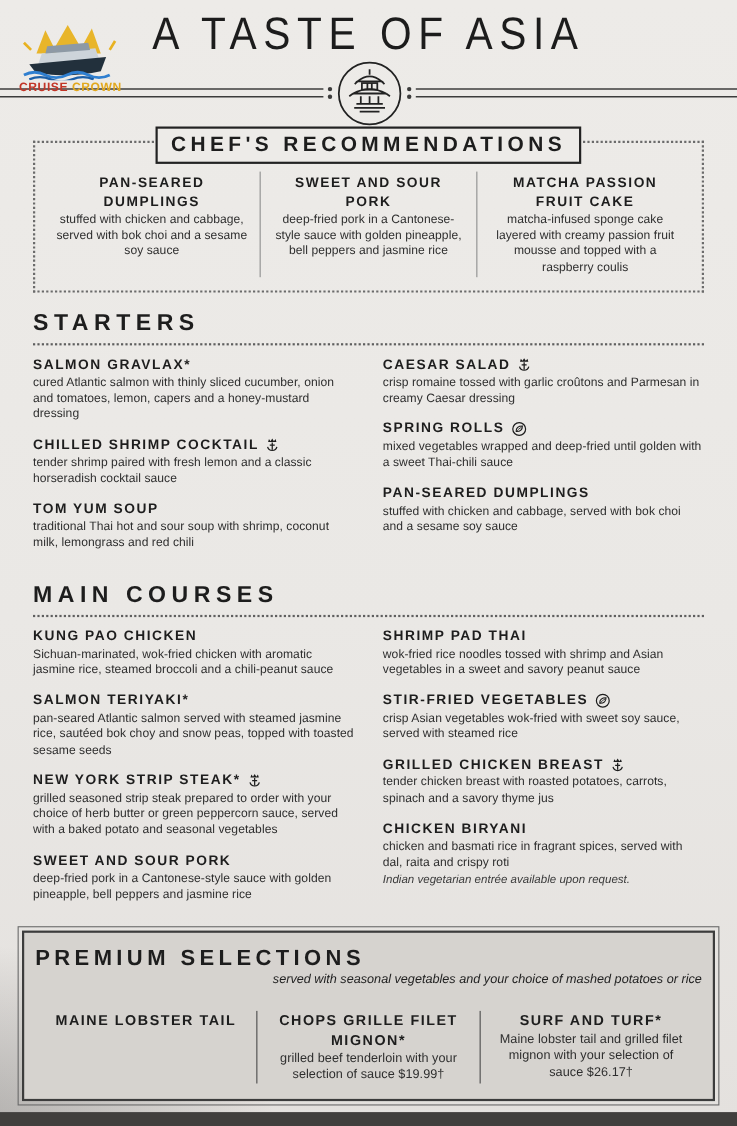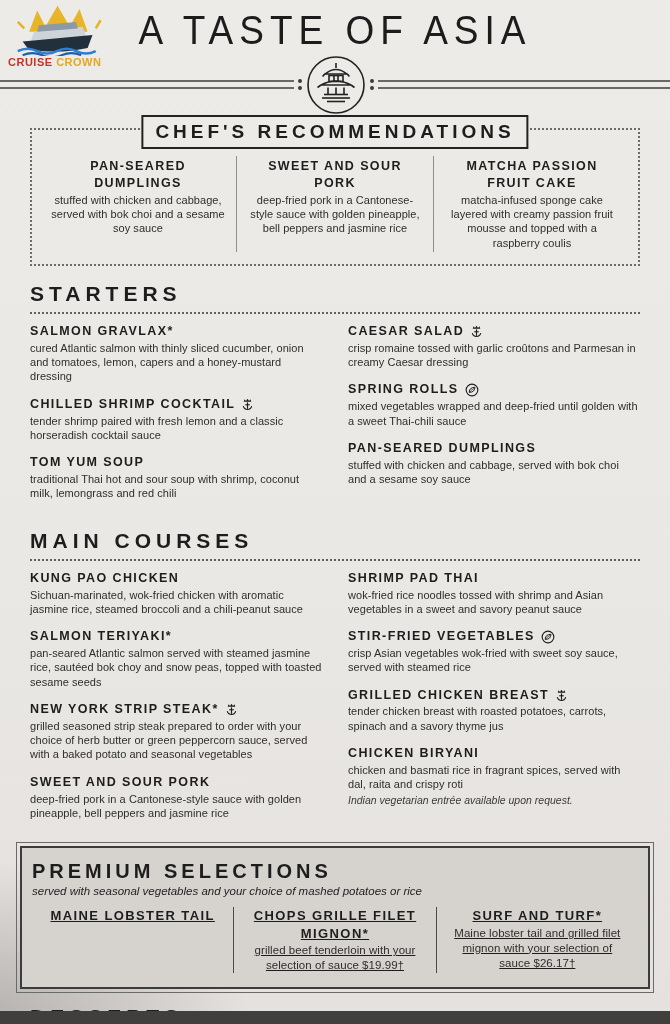--- a/index.html
+++ b/index.html
@@ -7,21 +7,21 @@
     position:relative;
     width:670px;height:1024px;
     font-family:"Liberation Sans",sans-serif;
     color:#1d1d1d;
     background:
       radial-gradient(420px 260px at -40px 1040px, rgba(40,40,40,.30), rgba(40,40,40,0) 70%),
       linear-gradient(180deg,#edebe8 0%, #eae8e5 55%, #e4e1de 100%);
     overflow:hidden;
   }
   
-  .logo{position:absolute;left:8px;top:4px;width:112px;}
+  .logo{position:absolute;left:8px;top:21px;width:112px;text-align:center;}
   .logo-words{font-size:11px;font-weight:bold;letter-spacing:.5px;margin-top:-4px;}
   .logo-cruise{color:#c23527;}
   .logo-crown{color:#e2a81e;}
   .title{
     text-align:center;margin:10px 0 0 0;
     font-size:37px;font-weight:400;letter-spacing:6px;
     transform:scaleY(1.12);color:#1c1c1c;
   }
   .ornament{display:block;margin:2px auto 0 auto;}
   
@@ -60,22 +60,22 @@
   .badge svg{display:block;}
   
   .premium{
     position:relative;margin:14px 20px 0 20px;
     background:#d6d3cf;
     border:2px solid #3c3c3c;
     outline:1px solid #6a6a6a;outline-offset:3px;
     padding:10px 10px 14px 10px;
   }
   .premium-title{text-align:left;font-size:20px;font-weight:bold;letter-spacing:4px;margin:2px 0 2px 0;}
-  .premium-sub{text-align:left;font-size:11.5px;font-style:italic;color:#222;margin-bottom:10px;}
-  .premium-cols{display:flex;align-items:stretch;text-decoration:underline;}
+  .premium-sub{text-align:right;font-size:11.5px;font-style:italic;color:#222;margin-bottom:22px;}
+  .premium-cols{display:flex;align-items:stretch;}
   .premium-cols > .item{flex:1;padding:0 12px;margin:0;}
   .premium-cols > .item:not(:first-child){border-left:1.5px solid #4a4a4a;}
   .premium-cols .item-name{font-size:13px;}
   .premium-cols .item-desc{font-size:11.5px;}
   
   .bottom-strip{position:absolute;left:0;bottom:0;width:100%;height:13px;background:#413f3d;}
 </style>
 </head>
 <body>
 

